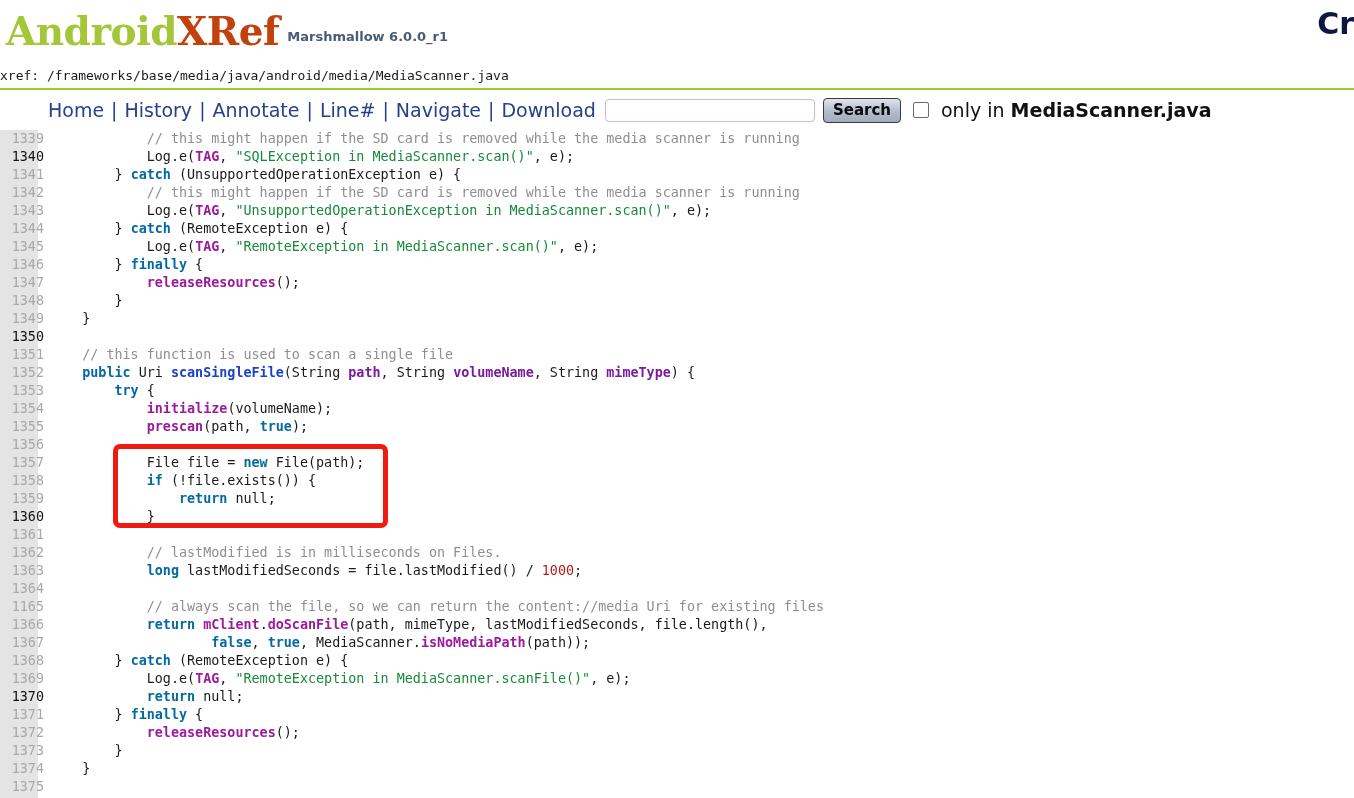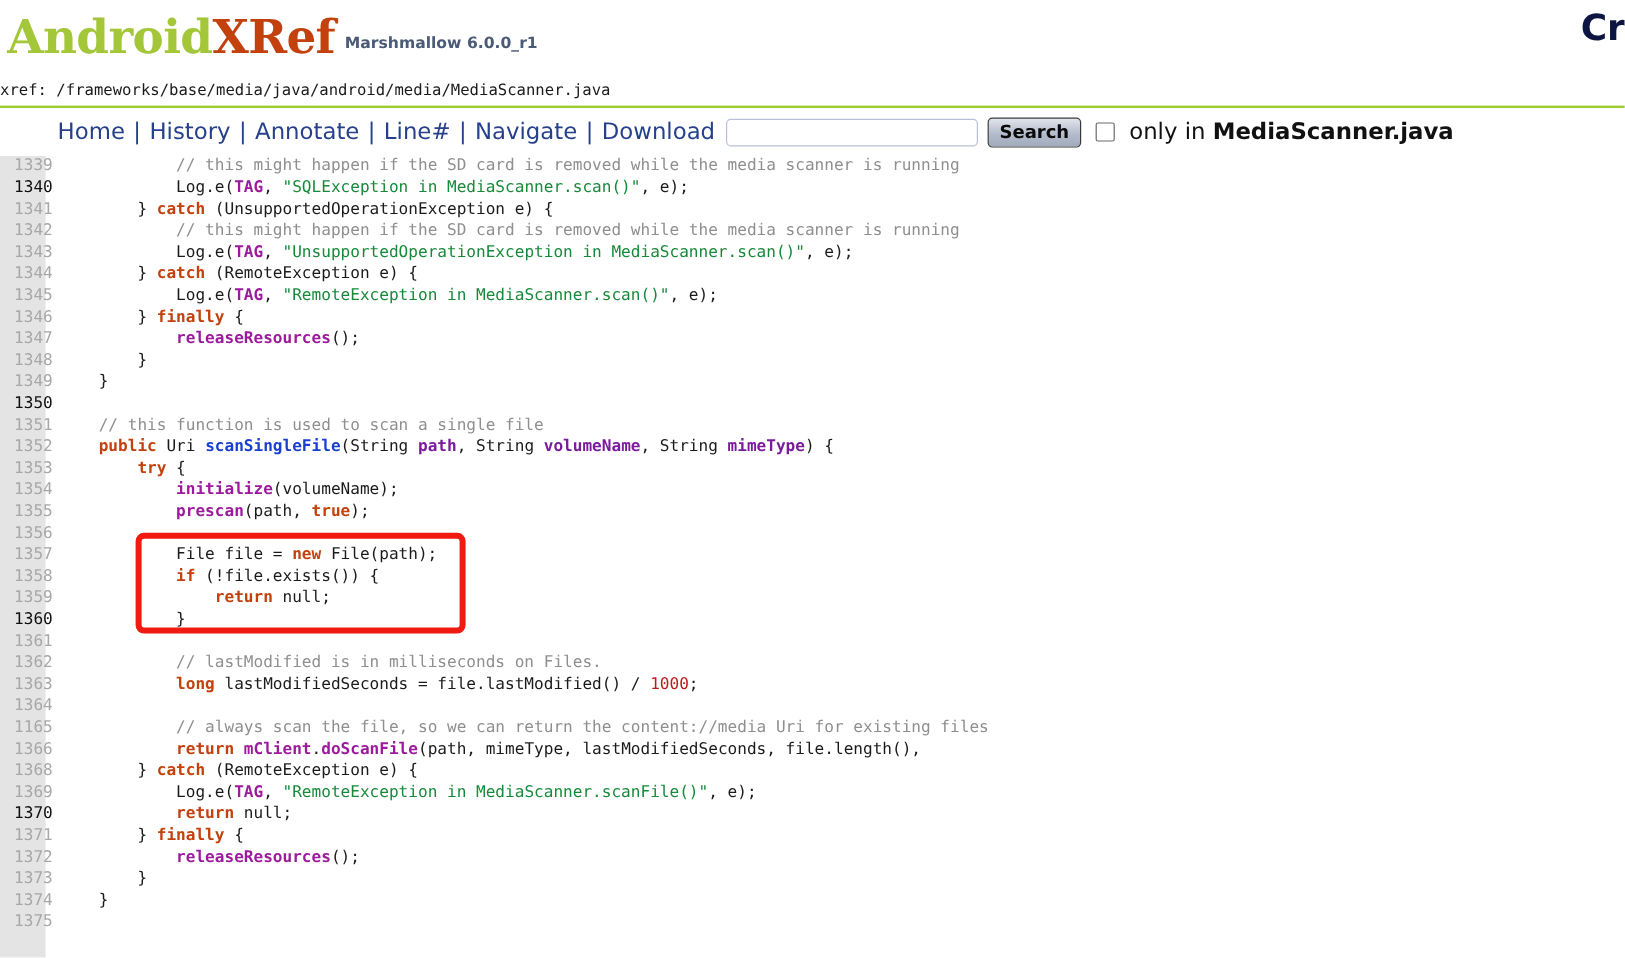--- a/index.html
+++ b/index.html
@@ -197,21 +197,21 @@
   }
   .ctext {
     padding-left: 2px;
     color: #1a1a1a;
     white-space: pre;
   }
 
   
   .c-com  { color: #8f8f8f; }                      
   .c-str  { color: #178a3a; }                      
-  .c-kw   { color: #c2410c; font-weight: bold; }   
+  .c-kw   { color: #0369a1; font-weight: bold; }   
   .c-fn   { color: #9c1a9c; font-weight: bold; }   
   .c-fn2  { color: #9c1a9c; font-weight: bold; }                      
   .c-def  { color: #1a3fd0; font-weight: bold; }   
   .c-var  { color: #7a1a9c; font-weight: bold; }   
   .c-num  { color: #b91c1c; }                      
   .c-pln  { color: #1a1a1a; }                      
 
   
   #red-highlight {
     position: absolute;
@@ -277,20 +277,21 @@
       <div class="code-row"><span class="lnum">1357</span><span class="ctext"><span class="c-pln">            File file = </span><span class="c-kw">new</span><span class="c-pln"> File(path);</span></span></div>
       <div class="code-row"><span class="lnum">1358</span><span class="ctext"><span class="c-pln">            </span><span class="c-kw">if</span><span class="c-pln"> (!file.exists()) {</span></span></div>
       <div class="code-row"><span class="lnum">1359</span><span class="ctext"><span class="c-pln">                </span><span class="c-kw">return</span><span class="c-pln"> null;</span></span></div>
       <div class="code-row"><span class="lnum major">1360</span><span class="ctext"><span class="c-pln">            }</span></span></div>
       <div class="code-row"><span class="lnum">1361</span><span class="ctext"><span class="c-pln"></span></span></div>
       <div class="code-row"><span class="lnum">1362</span><span class="ctext"><span class="c-pln">            </span><span class="c-com">// lastModified is in milliseconds on Files.</span></span></div>
       <div class="code-row"><span class="lnum">1363</span><span class="ctext"><span class="c-pln">            </span><span class="c-kw">long</span><span class="c-pln"> lastModifiedSeconds = file.lastModified() / </span><span class="c-num">1000</span><span class="c-pln">;</span></span></div>
       <div class="code-row"><span class="lnum">1364</span><span class="ctext"><span class="c-pln"></span></span></div>
       <div class="code-row"><span class="lnum">1165</span><span class="ctext"><span class="c-pln">            </span><span class="c-com">// always scan the file, so we can return the content://media Uri for existing files</span></span></div>
       <div class="code-row"><span class="lnum">1366</span><span class="ctext"><span class="c-pln">            </span><span class="c-kw">return</span><span class="c-pln"> </span><span class="c-fn2">mClient</span><span class="c-pln">.</span><span class="c-fn">doScanFile</span><span class="c-pln">(path, mimeType, lastModifiedSeconds, file.length(),</span></span></div>
+      <div class="code-row"><span class="lnum">1367</span><span class="ctext"><span class="c-pln">                    </span><span class="c-kw">false</span><span class="c-pln">, </span><span class="c-kw">true</span><span class="c-pln">, MediaScanner.</span><span class="c-fn">isNoMediaPath</span><span class="c-pln">(path));</span></span></div>
       <div class="code-row"><span class="lnum">1368</span><span class="ctext"><span class="c-pln">        } </span><span class="c-kw">catch</span><span class="c-pln"> (RemoteException e) {</span></span></div>
       <div class="code-row"><span class="lnum">1369</span><span class="ctext"><span class="c-pln">            </span><span class="c-pln">Log.e(</span><span class="c-fn">TAG</span><span class="c-pln">, </span><span class="c-str">"RemoteException in MediaScanner.scanFile()"</span><span class="c-pln">, e);</span></span></div>
       <div class="code-row"><span class="lnum major">1370</span><span class="ctext"><span class="c-pln">            </span><span class="c-kw">return</span><span class="c-pln"> null;</span></span></div>
       <div class="code-row"><span class="lnum">1371</span><span class="ctext"><span class="c-pln">        } </span><span class="c-kw">finally</span><span class="c-pln"> {</span></span></div>
       <div class="code-row"><span class="lnum">1372</span><span class="ctext"><span class="c-pln">            </span><span class="c-fn">releaseResources</span><span class="c-pln">();</span></span></div>
       <div class="code-row"><span class="lnum">1373</span><span class="ctext"><span class="c-pln">        }</span></span></div>
       <div class="code-row"><span class="lnum">1374</span><span class="ctext"><span class="c-pln">    }</span></span></div>
       <div class="code-row"><span class="lnum">1375</span><span class="ctext"><span class="c-pln"></span></span></div>
     </div>
   <div id="red-highlight" style="left: 113px; top: 314px; width: 275px; height: 84px;"></div>

